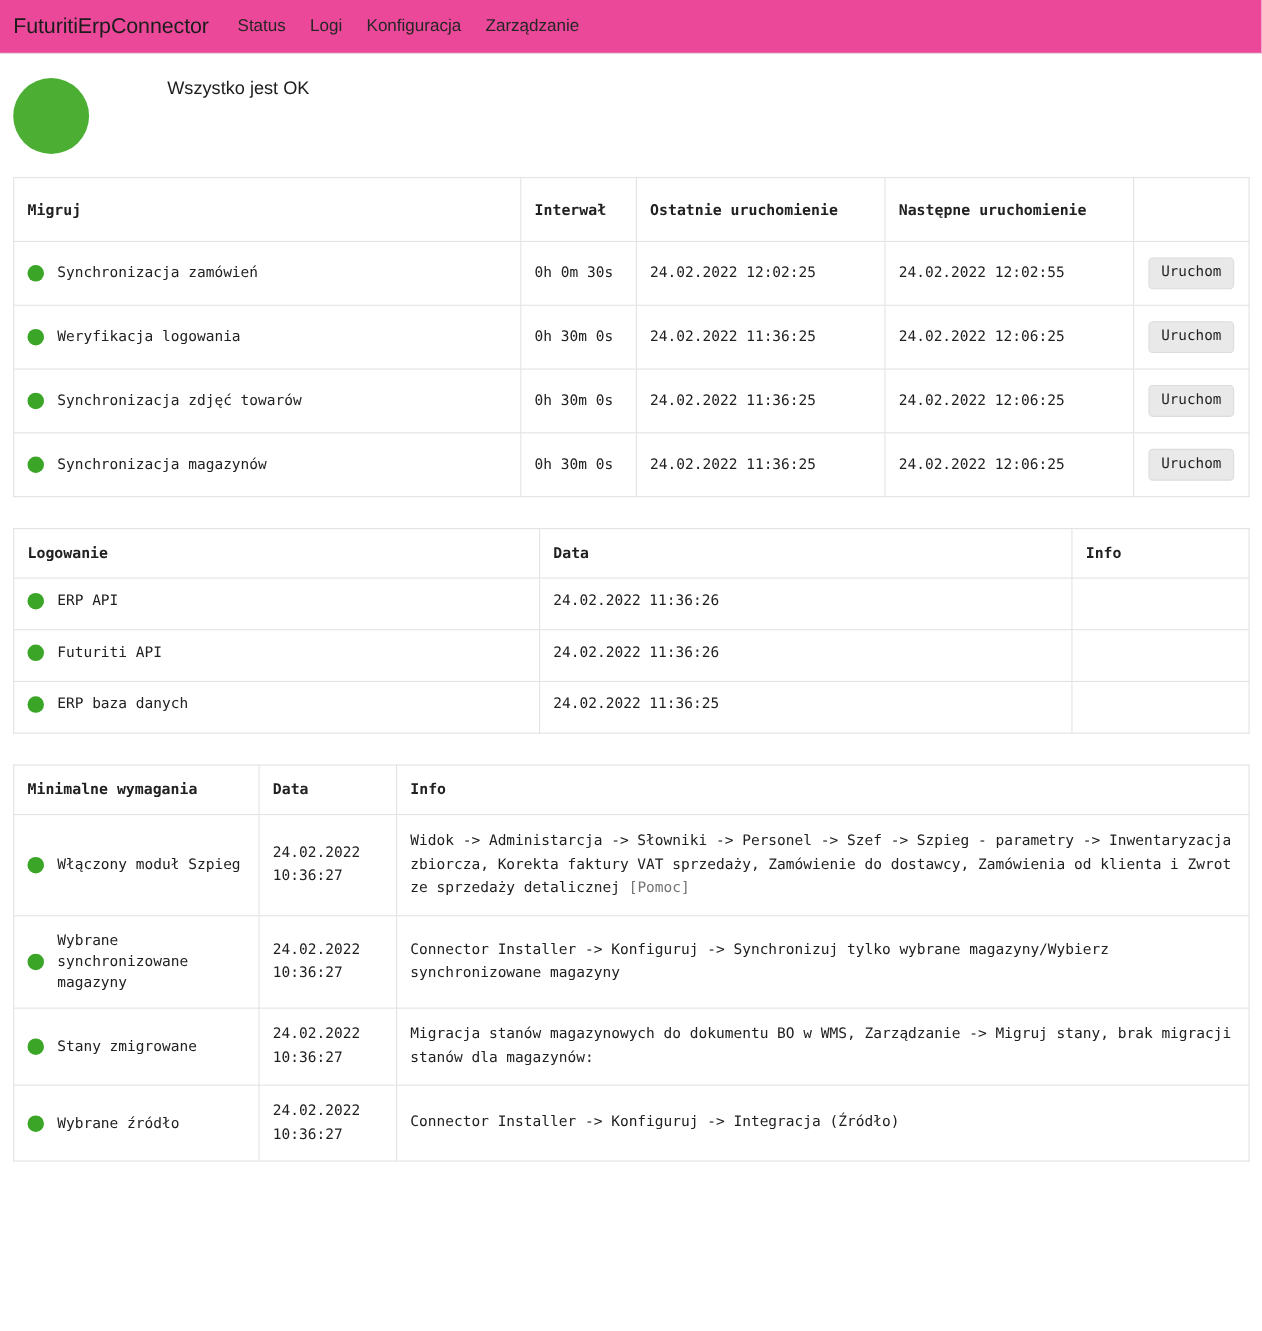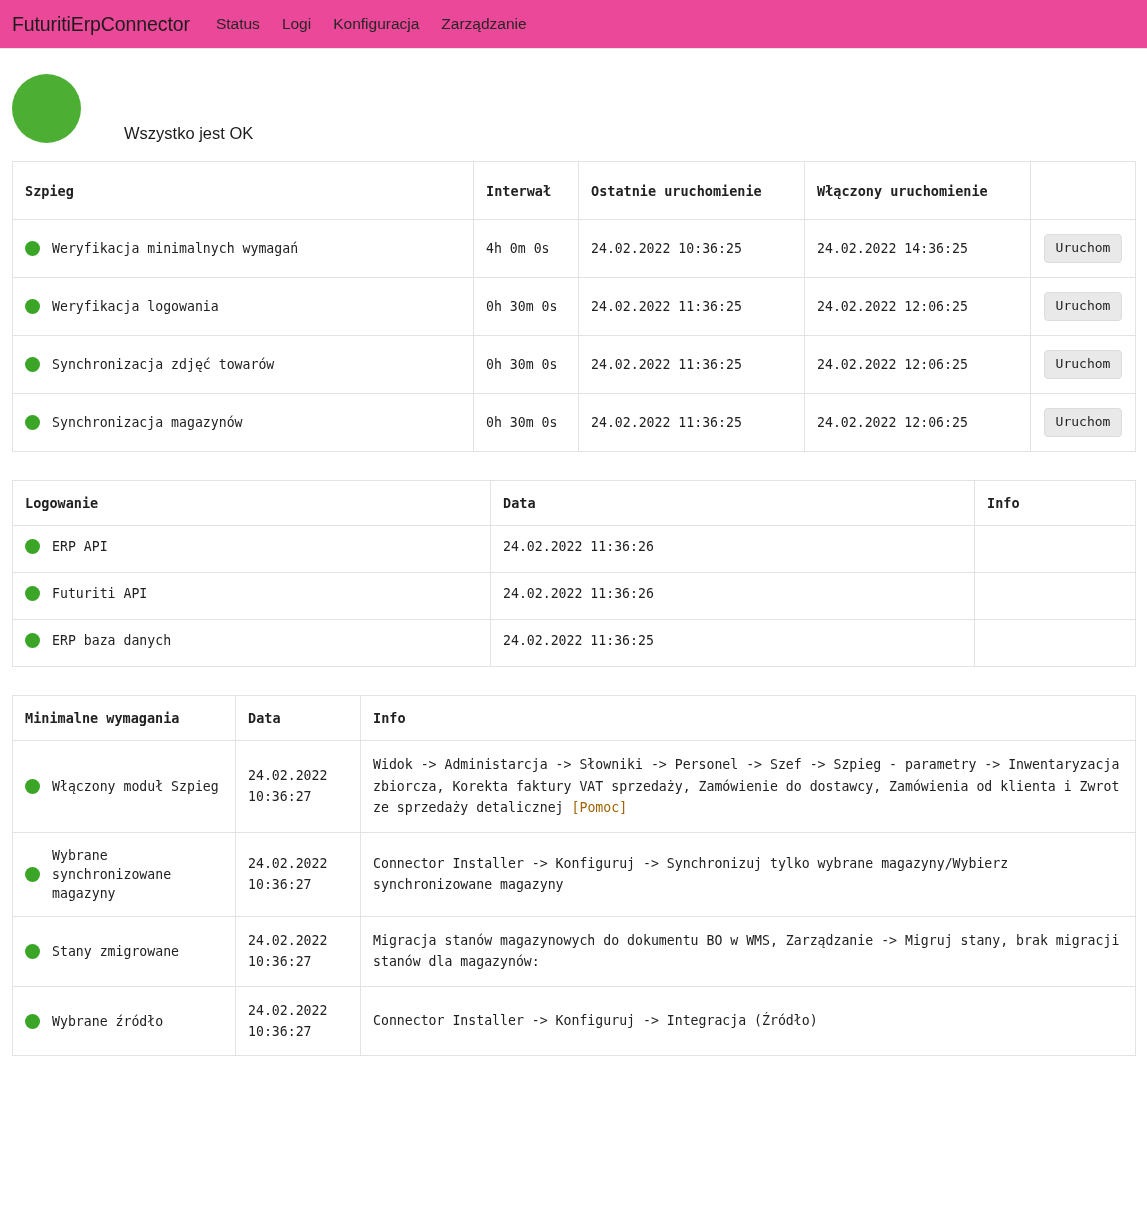--- a/index.html
+++ b/index.html
@@ -32,23 +32,24 @@
     font-size: 15.5px;
     color: #262626;
     text-decoration: none;
     white-space: nowrap;
     cursor: pointer;
   }
 
   
   .hero {
     display: flex;
-    align-items: flex-end;
+    align-items: flex-start;
     padding: 22px 0 18px 12px;
     height: 112px;
+    gap: 28px;
   }
   .hero-dot {
     width: 69px; height: 69px;
     border-radius: 50%;
     background: #4caf34;
     flex: 0 0 69px;
   }
   .hero-text {
     margin-left: 43px;
     font-size: 16.5px;
@@ -107,21 +108,21 @@
   td.btncell { text-align: center; padding: 8px 6px; }
 
   .spacer-a { height: 28px; }
   .spacer-b { height: 28px; }
 
   .t2 td { height: 42px; padding-top: 11px; padding-bottom: 16px; }
   .t3 td { padding-top: 13px; padding-bottom: 13px; line-height: 1.55; }
   .t3 td.infocell { font-size: 13.2px; line-height: 1.62; }
   .t3 td.datecell { line-height: 1.62; white-space: pre-line; }
 
-  .help-link { color: #a16207; text-decoration: none; cursor: pointer; }
+  .help-link { color: #737373; text-decoration: none; cursor: pointer; }
 
   
   .t1 col.c-akcja   { width: 461px; }
   .t1 col.c-int     { width: 105px; }
   .t1 col.c-last    { width: 226px; }
   .t1 col.c-next    { width: 226px; }
   .t1 col.c-btn     { width: 105px; }
 
   .t2 col.c-log     { width: 478px; }
   .t2 col.c-data    { width: 484px; }
@@ -153,38 +154,38 @@
   <table class="t1">
     <colgroup>
       <col class="c-akcja">
         <col class="c-int">
         <col class="c-last">
         <col class="c-next">
         <col class="c-btn">
     </colgroup>
     <thead>
       <tr>
-        <th>Szpieg</th>
+        <th>Migruj</th>
         <th>Interwał</th>
         <th>Ostatnie uruchomienie</th>
-        <th>Włączony uruchomienie</th>
+        <th>Następne uruchomienie</th>
         <th></th>
       </tr>
     </thead>
     <tbody>
       <tr>
         <td>
           <div class="dotcell">
             <span class="dot"></span>
-            <span class="dot-lbl">Weryfikacja minimalnych wymagań</span>
-          </div>
-        </td>
-        <td>4h 0m 0s</td>
-        <td>24.02.2022 10:36:25</td>
-        <td>24.02.2022 14:36:25</td>
+            <span class="dot-lbl">Synchronizacja zamówień</span>
+          </div>
+        </td>
+        <td>0h 0m 30s</td>
+        <td>24.02.2022 12:02:25</td>
+        <td>24.02.2022 12:02:55</td>
         <td class="btncell">
           <span class="btn-run">Uruchom</span>
         </td>
       </tr>
       <tr>
         <td>
           <div class="dotcell">
             <span class="dot"></span>
             <span class="dot-lbl">Weryfikacja logowania</span>
           </div>

